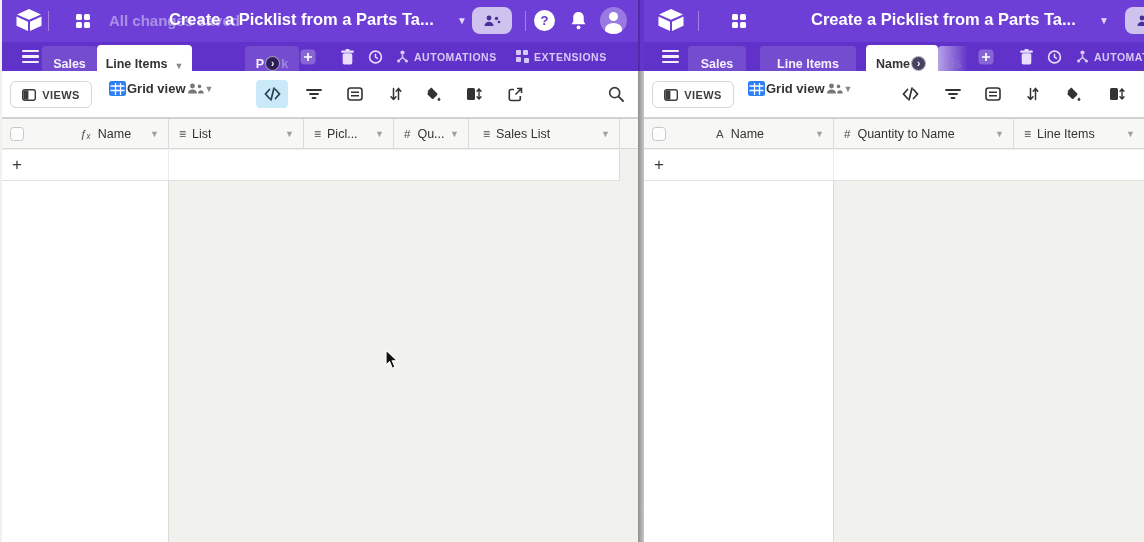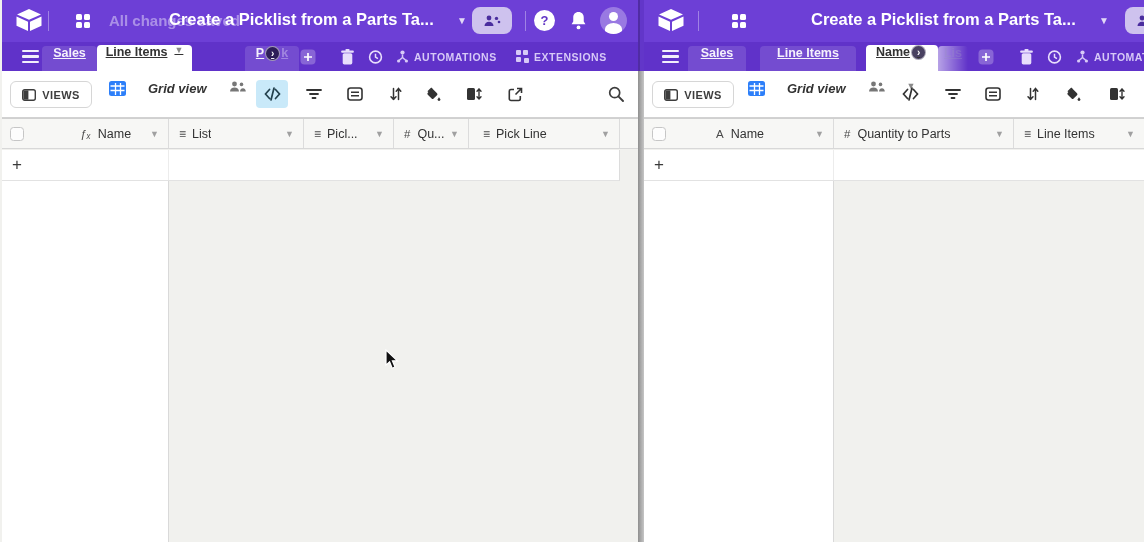--- a/index.html
+++ b/index.html
@@ -29,33 +29,33 @@
   .right-divider{position:absolute;top:11px;left:523px;width:1px;height:20px;background:rgba(255,255,255,0.35);}
   .help-btn{position:absolute;top:10px;left:532px;width:21px;height:21px;border-radius:50%;background:#fff;color:#5f33c4;font-size:13px;font-weight:700;display:flex;align-items:center;justify-content:center;}
   .bell-btn{position:absolute;top:10px;left:566px;width:21px;height:21px;}
   .avatar{position:absolute;top:7px;left:598px;width:27px;height:27px;border-radius:50%;background:rgba(255,255,255,0.3);overflow:hidden;}
   .avatar .head{position:absolute;top:5px;left:9px;width:9px;height:9px;border-radius:50%;background:#fff;}
   .avatar .body{position:absolute;top:16px;left:5px;width:17px;height:12px;border-radius:50% 50% 0 0;background:#fff;}
 
   
   .hamburger{position:absolute;top:8px;width:17px;height:13px;display:flex;flex-direction:column;justify-content:space-between;}
   .hamburger span{height:2.4px;background:rgba(255,255,255,0.92);border-radius:1px;}
-  .tab{position:absolute;top:4px;height:25px;border-radius:4px 4px 0 0;font-size:12.5px;font-weight:600;color:rgba(255,255,255,0.92);display:flex;align-items:flex-start;justify-content:center;text-decoration:underline;}
+  .tab{position:absolute;top:4px;height:25px;border-radius:4px 4px 0 0;font-size:12.5px;font-weight:600;color:rgba(255,255,255,0.92);display:flex;align-items:flex-end;justify-content:center;}
   .tab.inactive{background:rgba(255,255,255,0.13);}
   .tab.active{background:#fff;color:#333;top:3px;height:26px;}
   .tab .tab-caret{color:#8a8a8a;font-size:9px;margin-left:7px;}
   .ghost-tab-text{opacity:0.35;}
   .click-badge{width:15px;height:15px;border-radius:50%;background:rgba(28,18,58,0.8);border:1px solid rgba(255,255,255,0.55);color:#fff;font-size:10px;font-weight:700;display:inline-flex;align-items:center;justify-content:center;margin:0 1px;}
   .bar-ico{position:absolute;top:7px;width:16px;height:16px;color:rgba(255,255,255,0.9);}
   .ribbon-item{position:absolute;top:8px;display:flex;align-items:center;gap:5px;color:#d7c9f7;font-size:10.5px;font-weight:700;letter-spacing:0.5px;white-space:nowrap;}
 
   
   .toolbar{position:absolute;top:71px;left:0;right:0;height:47px;background:#fff;border-bottom:1px solid #d2d2d2;}
   .views-btn{position:absolute;top:10px;left:8px;width:82px;height:27px;border:1px solid #d6d6d6;border-radius:6px;background:#fff;display:flex;align-items:center;justify-content:center;gap:6px;color:#3d3d3d;font-size:11px;font-weight:700;letter-spacing:0.4px;}
-  .gridview{position:absolute;top:10px;display:flex;gap:22px;font-style:italic;}
+  .gridview{position:absolute;top:10px;display:flex;align-items:center;gap:1px;}
   .gridview .gv-label{font-size:13px;font-weight:700;color:#333;}
   .tool-ico{position:absolute;top:9px;width:32px;height:28px;border-radius:4px;display:flex;align-items:center;justify-content:center;}
   .tool-ico.hl{background:#c9e9f9;}
   .tool-ico svg{display:block;}
   .small-caret{color:#8a8a8a;font-size:9px;}
 
   
   .gridhead{position:absolute;top:118px;left:0;right:0;height:31px;background:#f7f7f5;border-top:1px solid #d0d0d0;border-bottom:1px solid #d8d8d8;}
   .gcol{position:absolute;top:0;height:100%;border-right:1px solid #dcdcdc;display:flex;align-items:center;}
   .gcol .cb{position:absolute;left:8px;top:8px;width:14px;height:14px;border:1.5px solid #c6c6c6;border-radius:3.5px;background:#fdfdfd;}
@@ -251,21 +251,21 @@
         <span class="fld-label">Picl...</span>
         <span class="col-caret">▼</span>
       </div>
       <div class="gcol" style="left:392px;width:75px">
         <span class="fld-ico" style="margin-left:10px">#</span>
         <span class="fld-label">Qu...</span>
         <span class="col-caret">▼</span>
       </div>
       <div class="gcol" style="left:467px;width:151px">
         <span class="fld-ico linked" style="margin-left:14px">≡</span>
-        <span class="fld-label">Pick Line</span>
+        <span class="fld-label">Sales List</span>
         <span class="col-caret">▼</span>
       </div>
     </div>
 
     <div class="addrow" style="left:0;width:618px;border-right:1px solid #dcdcdc">
       <span class="plus">+</span>
       <span class="vline" style="left:166px"></span>
     </div>
     <div class="bodystrip" style="width:167px"></div>
 
@@ -408,21 +408,21 @@
 
     <div class="gridhead">
       <div class="gcol" style="left:0;width:190px">
         <span class="cb"></span>
         <span class="fld-ico" style="margin-left:72px">A</span>
         <span class="fld-label">Name</span>
         <span class="col-caret">▼</span>
       </div>
       <div class="gcol" style="left:190px;width:180px">
         <span class="fld-ico" style="margin-left:10px">#</span>
-        <span class="fld-label">Quantity to Parts</span>
+        <span class="fld-label">Quantity to Name</span>
         <span class="col-caret">▼</span>
       </div>
       <div class="gcol" style="left:370px;width:130px;border-right:none">
         <span class="fld-ico linked" style="margin-left:10px">≡</span>
         <span class="fld-label">Line Items</span>
         <span class="col-caret">▼</span>
       </div>
     </div>
 
     <div class="addrow" style="left:0;width:500px">

